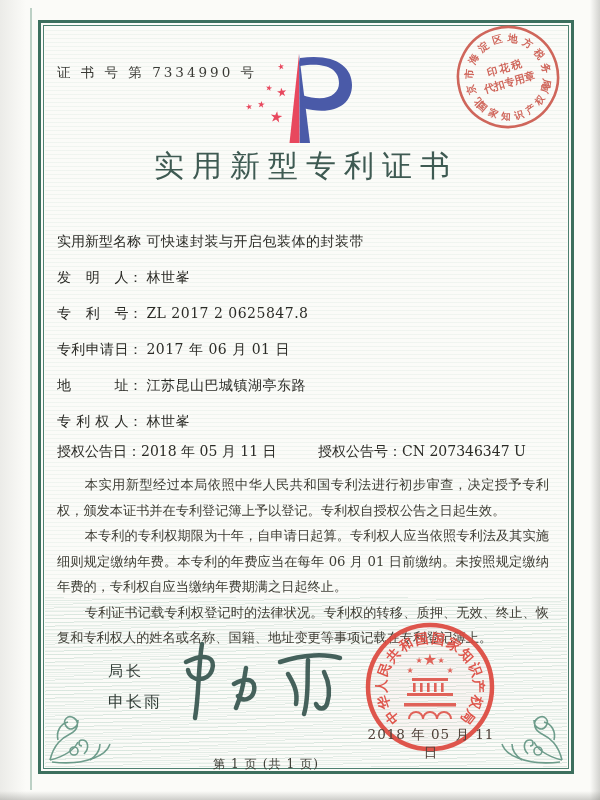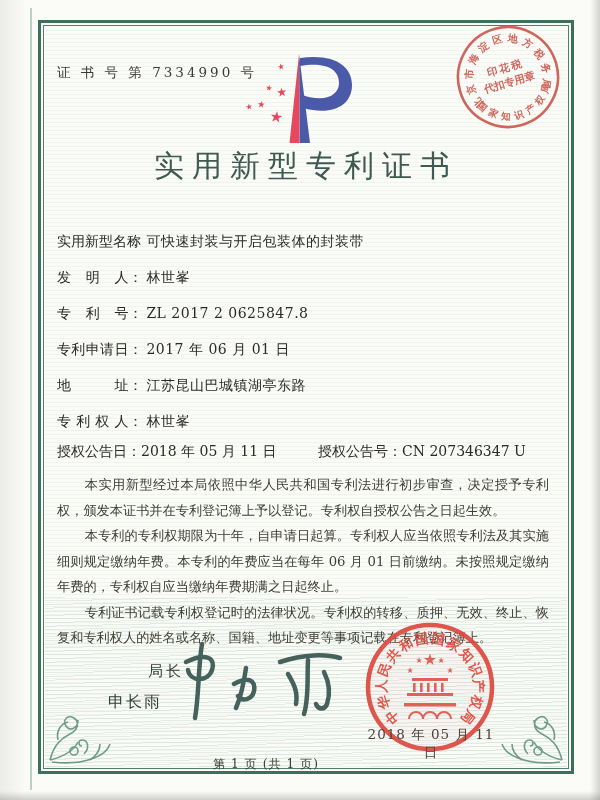--- a/index.html
+++ b/index.html
@@ -39,21 +39,21 @@
     vertical-align:top;}
   .fcolon{display:inline-block;margin-right:4px;}
   .fvalue{letter-spacing:0.5px;}
   .grant-row{position:absolute;left:57px;top:441px;width:500px;font-size:14px;
     color:#2b2b26;line-height:20px;white-space:nowrap;}
   .grant-no{position:absolute;left:261px;top:0;}
   .paras{position:absolute;left:57px;top:472px;width:492px;font-size:13.2px;
     line-height:25.5px;color:#3e3d34;text-align:justify;}
   .paras p{margin:0;text-indent:2.1em;}
   .signer-title{position:absolute;left:108px;top:662px;font-size:15px;
-    letter-spacing:3px;color:#333e38;margin-left:40px;}
+    letter-spacing:3px;color:#333e38;}
   .signer-name{position:absolute;left:108px;top:692px;font-size:16px;
     letter-spacing:2px;color:#333e38;}
   .sig{position:absolute;left:168px;top:634px;width:190px;height:95px;}
   .seal{position:absolute;left:360px;top:617px;width:140px;height:140px;opacity:0.93;}
   .seal-date{position:absolute;left:365px;top:726px;width:132px;text-align:center;
     font-size:13.5px;letter-spacing:1px;color:#4e4038;z-index:5;}
   .footer{position:absolute;left:38px;top:756px;width:456px;text-align:center;
     font-size:12.2px;color:#3c3c34;letter-spacing:1px;}
 </style>
 </head>

